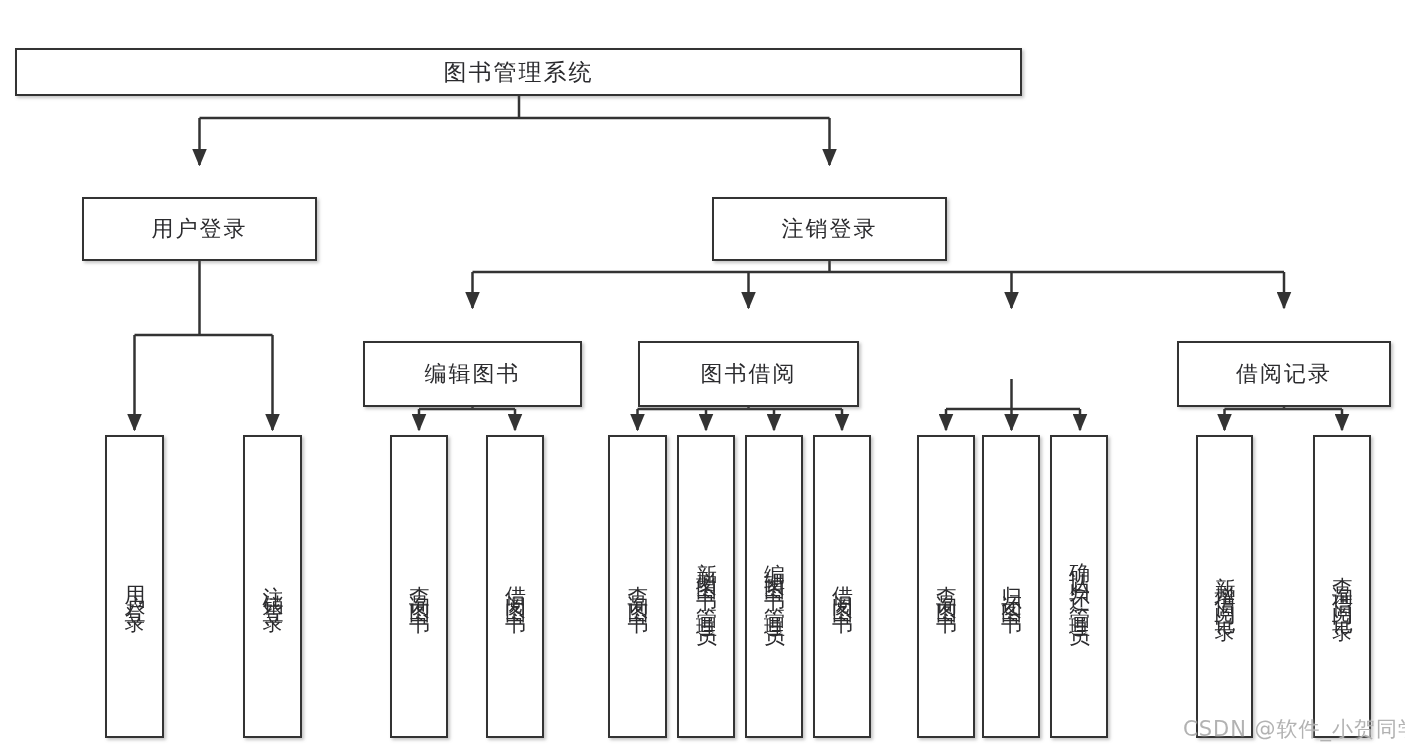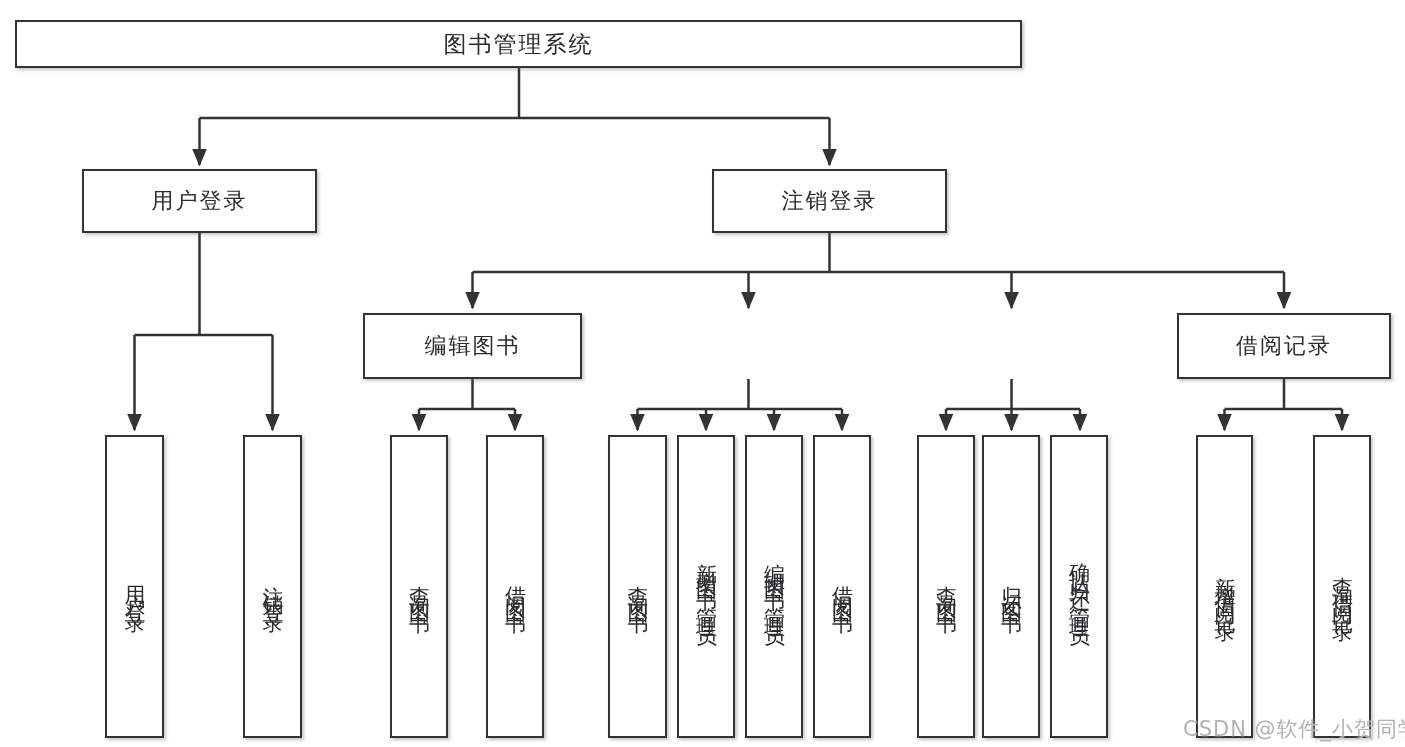--- a/index.html
+++ b/index.html
@@ -7,21 +7,21 @@
     position:relative;width:1405px;height:747px;background:#ffffff;overflow:hidden;
     font-family:"DejaVu Sans","Liberation Sans",sans-serif;color:#2b2b2e;
   }
   .wires{position:absolute;left:0;top:0;z-index:1;}
   .wire{fill:none;stroke:#333333;stroke-width:2.5px;}
   .node{
     position:absolute;z-index:2;background:#ffffff;border:2px solid #333333;
     box-sizing:border-box;display:flex;align-items:center;justify-content:center;
     box-shadow:2px 2px 3px rgba(90,90,90,.35);color:#2b2b2e;
   }
-  .h{font-size:22px;letter-spacing:2px;white-space:nowrap;}
+  .h{font-size:22px;letter-spacing:2px;white-space:nowrap;margin-top:28px;}
   .h.root{font-size:23px;}
   .v{
     writing-mode:vertical-rl;text-orientation:mixed;
     font-size:21px;letter-spacing:9px;line-height:1;white-space:nowrap;
   }
   .watermark{
     position:absolute;left:1183px;top:715px;z-index:3;
     font-size:21px;letter-spacing:1px;color:rgba(170,170,170,0.9);
     text-shadow:0 0 2px #ffffff;white-space:nowrap;
   }
@@ -75,20 +75,21 @@
     <path class="wire" marker-end="url(#ah)" d="M1224.5,409 V430"></path>
     <path class="wire" marker-end="url(#ah)" d="M1342,409 V430"></path>
   </svg>
 
   <div class="node h root" style="left:15px;top:20px;width:1007px;height:48px">图书管理系统</div>
 
   <div class="node h" style="left:82px;top:169px;width:235px;height:64px">用户登录</div>
   <div class="node h" style="left:712px;top:169px;width:235px;height:64px">注销登录</div>
 
   <div class="node h" style="left:363px;top:313px;width:219px;height:66px">编辑图书</div>
+  <div class="node h" style="left:638px;top:313px;width:221px;height:66px">图书借阅</div>
   <div class="node h" style="left:1177px;top:313px;width:214px;height:66px">借阅记录</div>
 
   <div class="node v" style="left:105px;top:435px;width:59px;height:303px">用户登录</div>
   <div class="node v" style="left:243px;top:435px;width:59px;height:303px">注销登录</div>
 
   <div class="node v" style="left:390px;top:435px;width:58px;height:303px">查询图书</div>
   <div class="node v" style="left:486px;top:435px;width:58px;height:303px">借阅图书</div>
 
   <div class="node v" style="left:608px;top:435px;width:59px;height:303px">查询图书</div>
   <div class="node v" style="left:677px;top:435px;width:58px;height:303px">新增图书（管理员）</div>

